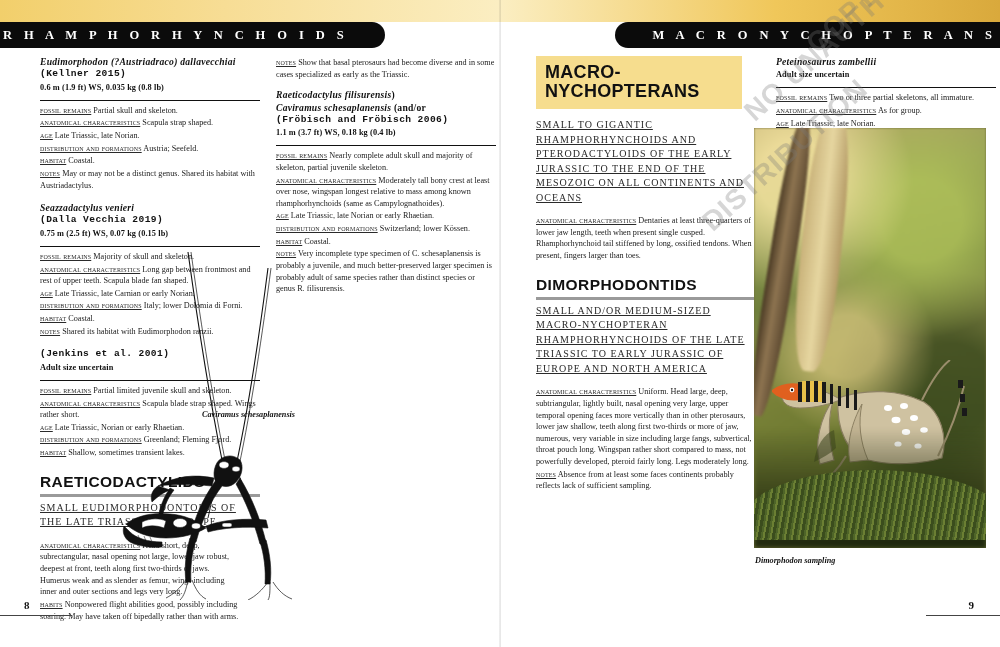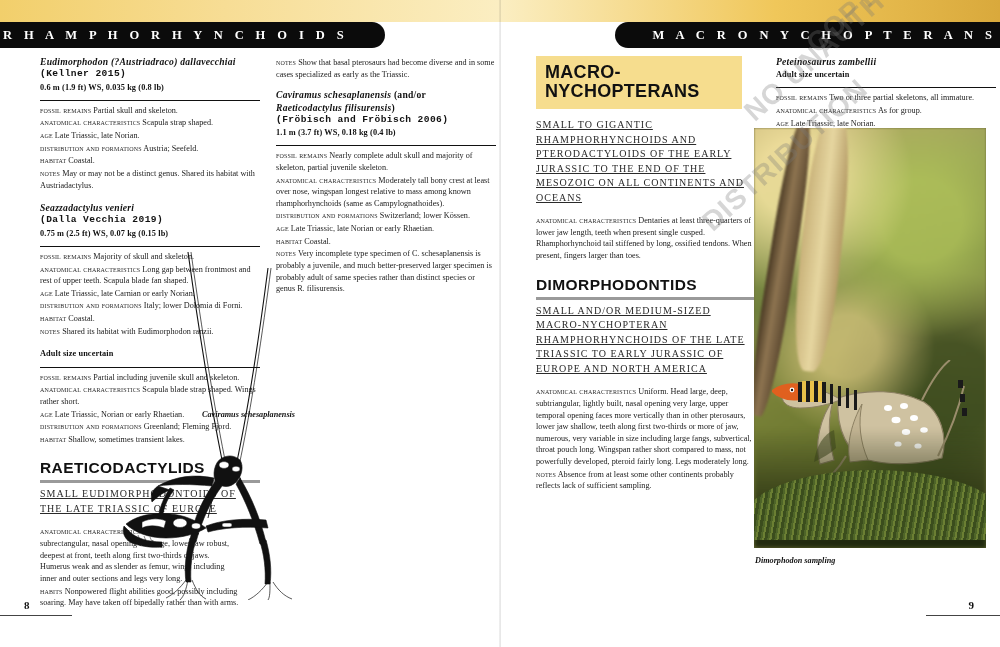--- a/index.html
+++ b/index.html
@@ -122,20 +122,21 @@
     color: #1a1a1a;
     text-align: left;
     margin: 0;
   }
   .lbl {
     font-variant: small-caps;
     text-transform: lowercase;
     font-size: 8.6px;
     letter-spacing: 0.15px;
     color: #2a2a2a;
+    text-decoration: underline;
   }
 
   
   .sec-head {
     font-family: "Liberation Sans", sans-serif;
     font-size: 15.5px;
     font-weight: 700;
     letter-spacing: 0.4px;
     color: #111;
     margin-top: 14px;
@@ -357,24 +358,25 @@
             <span class="lbl">HABITAT</span>
             <span>Coastal.</span>
           </p>
           <p class="field">
             <span class="lbl">NOTES</span>
             <span>Shared its habitat with Eudimorphodon ranzii.</span>
           </p>
         </div>
 
         <div class="entry">
+          <div class="sp-auth">(Jenkins et al. 2001)</div>
           <span class="sp-size">Adult size uncertain</span>
           <p class="field">
             <span class="lbl">FOSSIL REMAINS</span>
-            <span>Partial including juvenile skull and skeleton.</span>
+            <span>Partial limited juvenile skull and skeleton.</span>
           </p>
           <p class="field">
             <span class="lbl">ANATOMICAL CHARACTERISTICS</span>
             <span>Scapula blade strap shaped. Wings rather short.</span>
           </p>
           <p class="field">
             <span class="lbl">AGE</span>
             <span>Late Triassic, Norian or early Rhaetian.</span>
           </p>
           <p class="field">
@@ -403,42 +405,42 @@
       </div>
 
       <div class="col col-b">
         <p class="field">
           <span class="lbl">NOTES</span>
           <span>Show that basal pterosaurs had become diverse and in some cases specialized as early as the Triassic.</span>
         </p>
 
         <div class="entry" style="margin-top:9px">
           <div class="sp-name">
-            <span>Caviramus schesaplanensis</span><span class="roman"> (and/or</span>
+            <span>Raeticodactylus filisurensis</span><span class="roman">)</span>
           </div>
           <div class="sp-name">
-            <span>Raeticodactylus filisurensis</span><span class="roman">)</span>
+            <span>Caviramus schesaplanensis</span><span class="roman"> (and/or</span>
           </div>
           <div class="sp-auth">(Fröbisch and Fröbisch 2006)</div>
           <span class="sp-size">1.1 m (3.7 ft) WS, 0.18 kg (0.4 lb)</span>
           <p class="field">
             <span class="lbl">FOSSIL REMAINS</span>
             <span>Nearly complete adult skull and majority of skeleton, partial juvenile skeleton.</span>
           </p>
           <p class="field">
             <span class="lbl">ANATOMICAL CHARACTERISTICS</span>
             <span>Moderately tall bony crest at least over nose, wingspan longest relative to mass among known rhamphorhynchoids (same as Campylognathoides).</span>
           </p>
           <p class="field">
+            <span class="lbl">AGE</span>
+            <span>Late Triassic, late Norian or early Rhaetian.</span>
+          </p>
+          <p class="field">
             <span class="lbl">DISTRIBUTION AND FORMATIONS</span>
             <span>Switzerland; lower Kössen.</span>
-          </p>
-          <p class="field">
-            <span class="lbl">AGE</span>
-            <span>Late Triassic, late Norian or early Rhaetian.</span>
           </p>
           <p class="field">
             <span class="lbl">HABITAT</span>
             <span>Coastal.</span>
           </p>
           <p class="field">
             <span class="lbl">NOTES</span>
             <span>Very incomplete type specimen of C. schesaplanensis is probably a juvenile, and much better-preserved larger specimen is probably adult of same species rather than distinct species or genus R. filisurensis.</span>
           </p>
         </div>
@@ -529,21 +531,21 @@
         <div>
           <div class="sec-head">DIMORPHODONTIDS</div>
           <div class="sec-rule"></div>
           <div class="sec-sub">SMALL AND/OR MEDIUM-SIZED MACRO-NYCHOPTERAN RHAMPHORHYNCHOIDS OF THE LATE TRIASSIC TO EARLY JURASSIC OF EUROPE AND NORTH AMERICA</div>
           <p class="field">
             <span class="lbl">ANATOMICAL CHARACTERISTICS</span>
             <span>Uniform. Head large, deep, subtriangular, lightly built, nasal opening very large, upper temporal opening faces more vertically than in other pterosaurs, lower jaw shallow, teeth along first two-thirds or more of jaw, numerous, very variable in size including large fangs, subvertical, throat pouch long. Wingspan rather short compared to mass, not powerfully developed, pteroid fairly long. Legs moderately long.</span>
           </p>
           <p class="field">
             <span class="lbl">NOTES</span>
-            <span>Absence from at least some other continents probably reflects lack of sufficient sampling.</span>
+            <span>Absence from at least some faces continents probably reflects lack of sufficient sampling.</span>
           </p>
         </div>
       </div>
 
       <div class="col col-b">
         <div class="entry">
           <div class="sp-name">Peteinosaurus zambellii</div>
           <span class="sp-size">Adult size uncertain</span>
           <p class="field">
             <span class="lbl">FOSSIL REMAINS</span>

